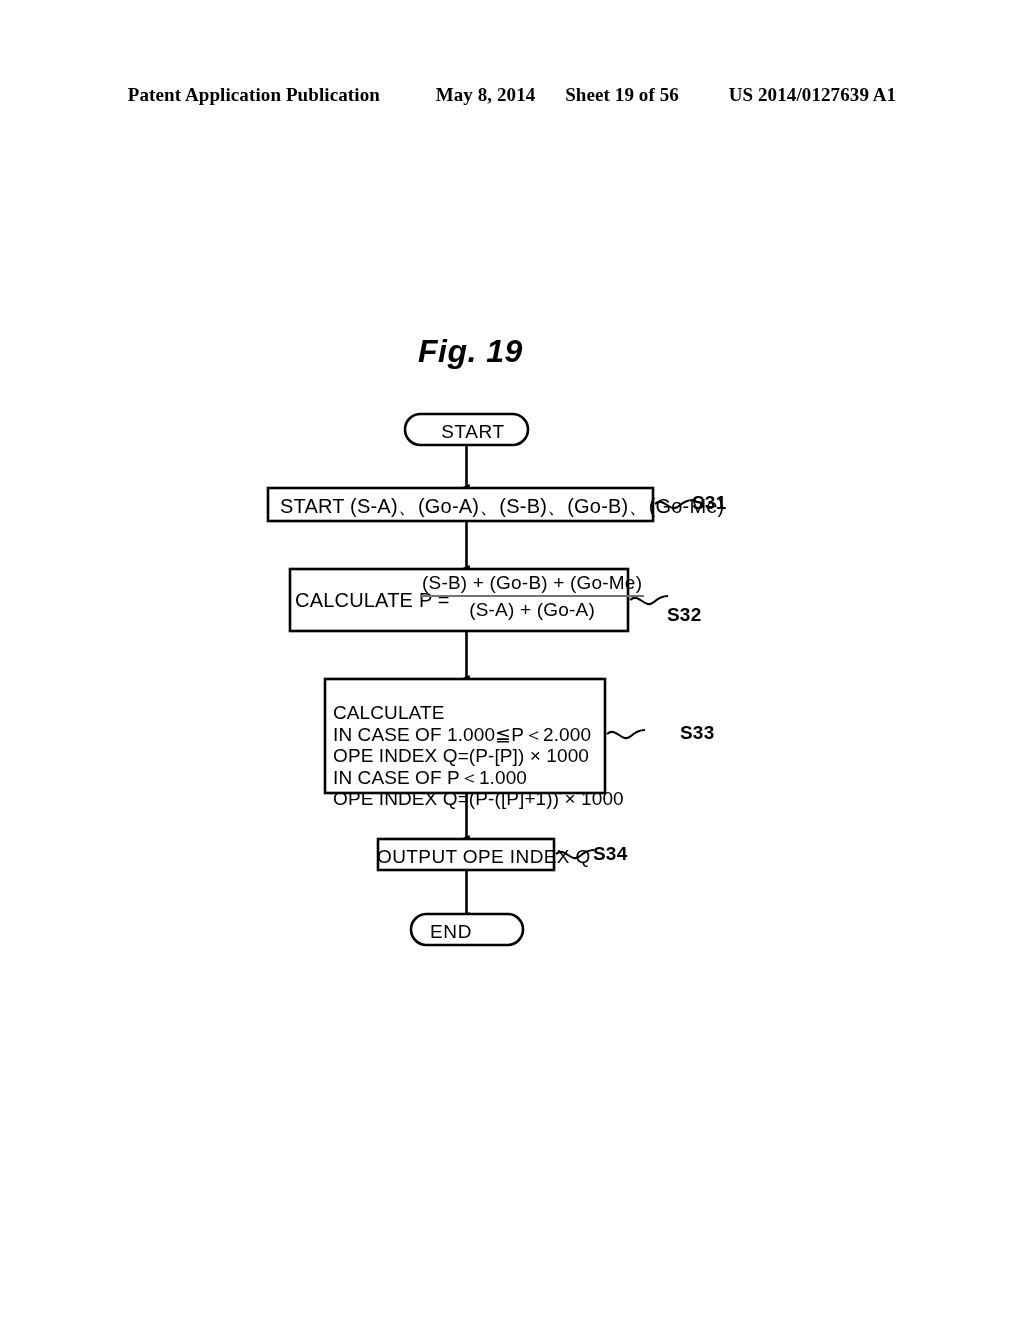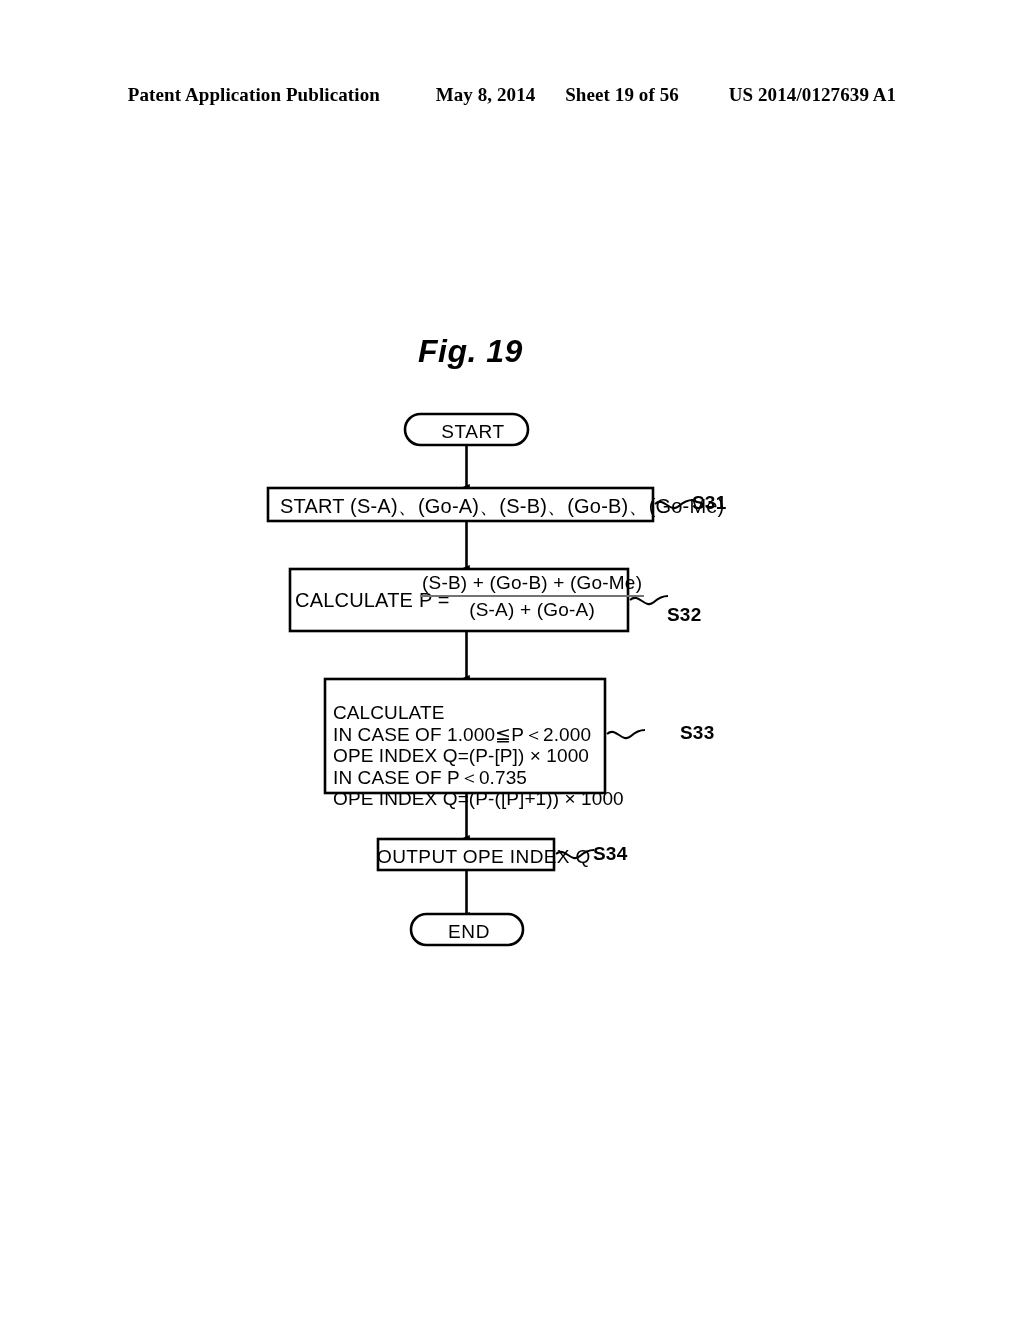--- a/index.html
+++ b/index.html
@@ -184,21 +184,21 @@
 <div class="frac-wrap" style="left:420px; top:572px;">
   <div class="frac-num">(S-B) + (Go-B) + (Go-Me)</div>
   <div class="frac-den">(S-A) + (Go-A)</div>
 </div>
 <div class="step-tag" style="left:667px; top:604px;">S32</div>
 
 <div class="s33-lines" style="left:333px; top:686px;margin-top:16px;">
   <div>CALCULATE</div>
   <div>IN CASE OF 1.000≦P＜2.000</div>
   <div>OPE INDEX Q=(P-[P])&nbsp;× 1000</div>
-  <div>IN CASE OF P＜0.735</div>
+  <div>IN CASE OF P＜1.000</div>
   <div>OPE INDEX Q=(P-([P]+1))&nbsp;× 1000</div>
 </div>
 <div class="step-tag" style="left:680px; top:722px;">S33</div>
 
 <div class="node-text output-label" style="left:377px; top:847px;">OUTPUT OPE INDEX Q</div>
 <div class="step-tag" style="left:593px; top:843px;">S34</div>
 
-<div class="node-text terminator-label" style="left:413px; top:922px; width:112px;">END</div>
+<div class="node-text terminator-label" style="left:395px; top:922px; width:112px;">END</div>
 
 </body></html>

